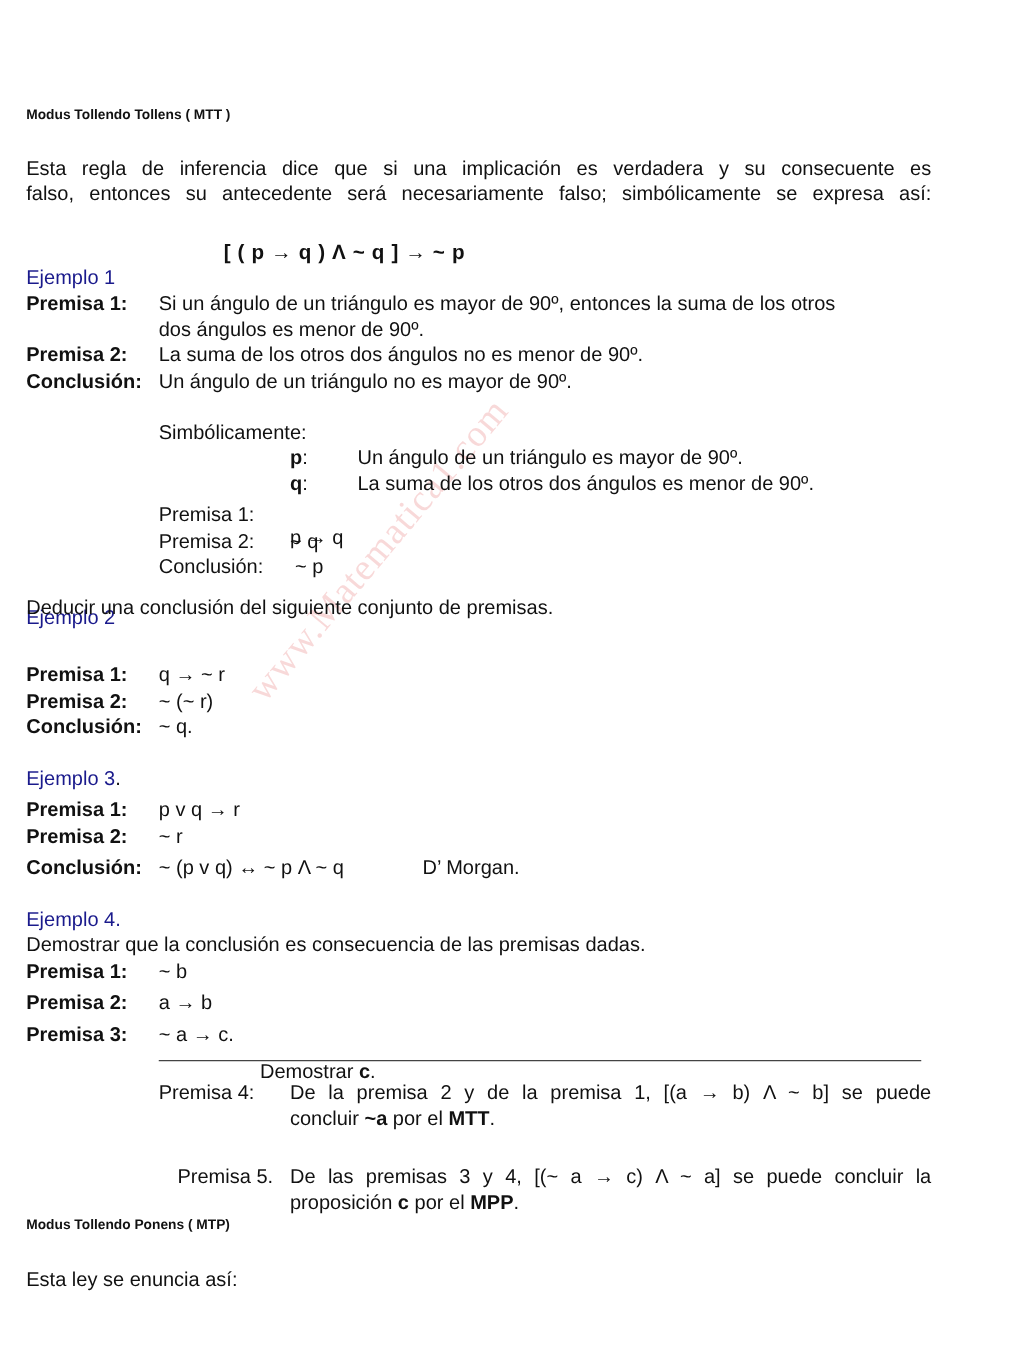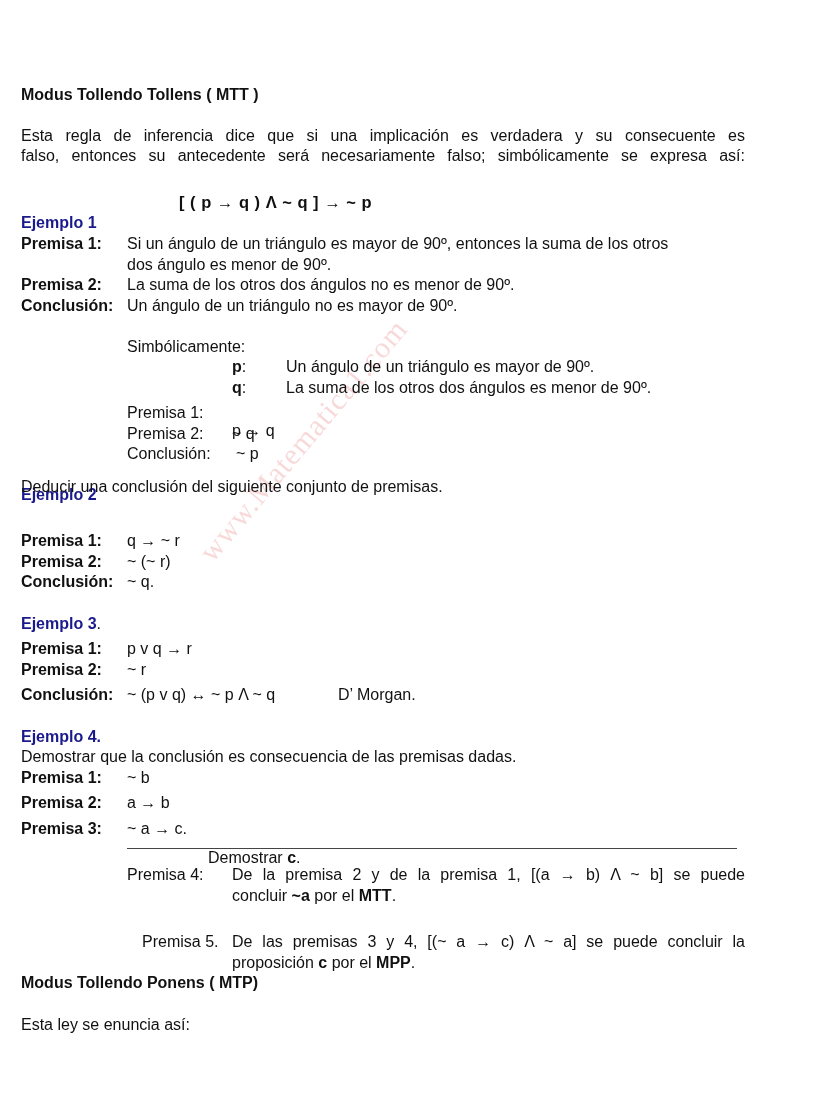--- a/index.html
+++ b/index.html
@@ -3,22 +3,22 @@
 <meta charset="utf-8">
 <style>
   html, body { margin: 0; padding: 0; background: #ffffff; }
   body {
     width: 828px; height: 1096px; position: relative; overflow: hidden;
     font-family: "Liberation Sans", "DejaVu Sans", sans-serif;
     color: #111111; font-size: 16px;
   }
   .abs { position: absolute; white-space: nowrap; }
   .b { font-weight: bold; }
-  .blue { color: #1a1a8c; font-weight: bold; }
-  .title { font-weight: bold; font-size: 16px; }
+  .blue { color: #1a1a8c; font-weight: normal; }
+  .title { font-weight: bold; font-size: 11px; }
   .justify { position: absolute; left: 21px; width: 724px; text-align: justify; text-align-last: justify; white-space: nowrap; }
   .formula { font-weight: bold; font-size: 16.5px; letter-spacing: 0.5px; }
   .watermark {
     position: absolute; left: 205px; top: 540px;
     font-family: "Liberation Serif", "DejaVu Serif", serif;
     font-size: 30px; color: rgba(230, 120, 120, 0.28);
     transform: rotate(-50deg); transform-origin: left center;
     white-space: nowrap; letter-spacing: 1px; pointer-events: none;
   }
   .divider { position: absolute; left: 127px; top: 848px; width: 610px; height: 0; border-top: 1.5px solid #444; }
@@ -29,21 +29,21 @@
 <div class="watermark">www.Matematica1.com</div>
 
 <div class="abs title" style="left:21px; top:86px;">Modus Tollendo Tollens  ( MTT )</div>
 <div class="justify" style="top:127px;">Esta regla de inferencia dice que si una implicación es verdadera y su consecuente es</div>
 <div class="justify" style="top:147px;">falso, entonces su antecedente será necesariamente falso; simbólicamente se expresa así:</div>
 <div class="abs formula" style="left:179px; top:193px;">[ ( p → q ) Λ ~ q ] → ~ p</div>
 
 <div class="abs blue" style="left:21px; top:214px;">Ejemplo 1</div>
 <div class="abs b" style="left:21px; top:235px;">Premisa 1:</div>
 <div class="abs" style="left:127px; top:235px;">Si un ángulo de un triángulo es mayor de 90º, entonces la suma de los otros</div>
-<div class="abs" style="left:127px; top:256px;">dos ángulo es menor de 90º.</div>
+<div class="abs" style="left:127px; top:256px;">dos ángulos es menor de 90º.</div>
 <div class="abs b" style="left:21px; top:276px;">Premisa 2:</div>
 <div class="abs" style="left:127px; top:276px;">La suma de los otros dos ángulos no es menor de 90º.</div>
 <div class="abs b" style="left:21px; top:297px;">Conclusión:</div>
 <div class="abs" style="left:127px; top:297px;">Un ángulo de un triángulo  no es mayor de 90º.</div>
 
 <div class="abs" style="left:127px; top:338px;">Simbólicamente:</div>
 <div class="abs" style="left:232px; top:358px;"><span class="b">p</span><span>:</span></div>
 <div class="abs" style="left:286px; top:358px;">Un ángulo de un triángulo es mayor de 90º.</div>
 <div class="abs" style="left:232px; top:379px;"><span class="b">q</span><span>:</span></div>
 <div class="abs" style="left:286px; top:379px;">La suma de los otros dos ángulos es menor de 90º.</div>

